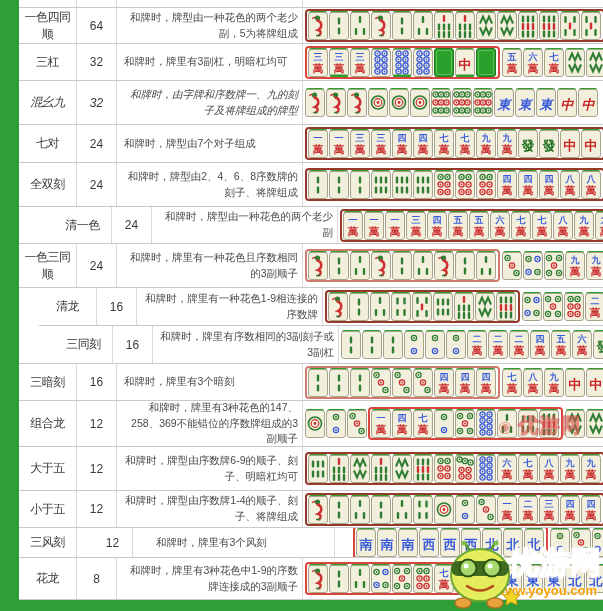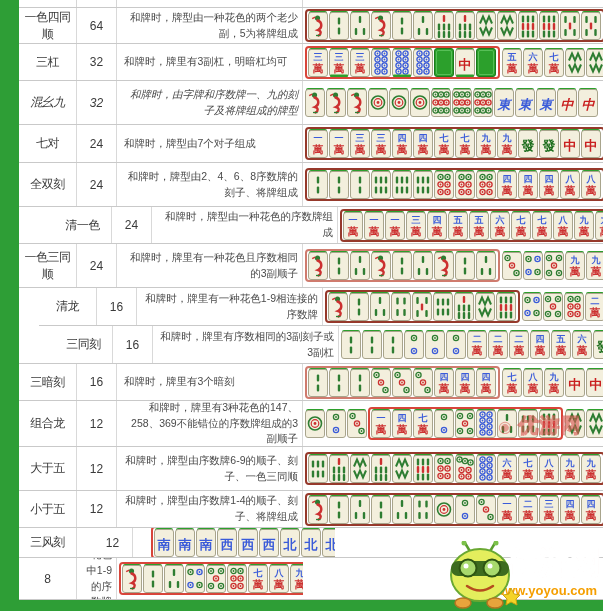--- a/index.html
+++ b/index.html
@@ -670,21 +670,21 @@
                   <rect x="0.5" y="1.5" width="19" height="27" rx="2.5" fill="#f3efdd" stroke="#a8a48c" stroke-width="1"></rect>
                   <text x="10" y="12" font-size="9" font-weight="bold" fill="#3a5bd9" text-anchor="middle" font-family="sans-serif">八</text>
                   <text x="10" y="24" font-size="10.5" font-weight="bold" fill="#cc3030" text-anchor="middle" font-family="sans-serif">萬</text>
                 </svg></span>
             </span>
           </div>
         </div>
         <div class="row" style="height: 37px; padding-left: 35px;">
           <div class="cell name">清一色</div>
           <div class="cell score">24</div>
-          <div class="cell desc">和牌时，牌型由一种花色的序数牌组成</div>
+          <div class="cell desc">和牌时，牌型由一种花色的两个老少副</div>
           <div class="cell tiles">
             <span class="tile-box" style="border-color: rgb(150, 57, 43);">
               <span class="tile"><svg width="20" height="29" viewBox="0 0 20 29">
                   <rect x="1" y="0" width="18" height="4" rx="2" fill="#2ca02c"></rect>
                   <rect x="0.5" y="1.5" width="19" height="27" rx="2.5" fill="#f3efdd" stroke="#a8a48c" stroke-width="1"></rect>
                   <text x="10" y="12" font-size="9" font-weight="bold" fill="#3a5bd9" text-anchor="middle" font-family="sans-serif">一</text>
                   <text x="10" y="24" font-size="10.5" font-weight="bold" fill="#cc3030" text-anchor="middle" font-family="sans-serif">萬</text>
                 </svg></span>
               <span class="tile"><svg width="20" height="29" viewBox="0 0 20 29">
                   <rect x="1" y="0" width="18" height="4" rx="2" fill="#2ca02c"></rect>
@@ -1358,21 +1358,21 @@
                 <rect x="1" y="0" width="18" height="4" rx="2" fill="#2ca02c"></rect>
                 <rect x="0.5" y="1.5" width="19" height="27" rx="2.5" fill="#f3efdd" stroke="#a8a48c" stroke-width="1"></rect>
                 <polyline points="4,12.5 7,5.5 10,12.5 13,5.5 16,12.5" fill="none" stroke="#2e7d32" stroke-width="2"></polyline>
                 <polyline points="4,16.5 7,23.5 10,16.5 13,23.5 16,16.5" fill="none" stroke="#2e7d32" stroke-width="2"></polyline>
               </svg></span>
           </div>
         </div>
         <div class="row" style="height: 44px;">
           <div class="cell name">大于五</div>
           <div class="cell score">12</div>
-          <div class="cell desc">和牌时，牌型由序数牌6-9的顺子、刻子、一色三同顺</div>
+          <div class="cell desc">和牌时，牌型由序数牌6-9的顺子、刻子、明暗杠均可</div>
           <div class="cell tiles">
             <span class="tile-box" style="border-color: rgb(150, 57, 43);">
               <span class="tile"><svg width="20" height="29" viewBox="0 0 20 29">
                   <rect x="1" y="0" width="18" height="4" rx="2" fill="#2ca02c"></rect>
                   <rect x="0.5" y="1.5" width="19" height="27" rx="2.5" fill="#f3efdd" stroke="#a8a48c" stroke-width="1"></rect>
                   <rect x="3.8" y="6.5" width="2.4" height="7" rx="1.1" fill="#2e7d32"></rect>
                   <rect x="8.8" y="6.5" width="2.4" height="7" rx="1.1" fill="#2e7d32"></rect>
                   <rect x="13.8" y="6.5" width="2.4" height="7" rx="1.1" fill="#2e7d32"></rect>
                   <rect x="3.8" y="16.5" width="2.4" height="7" rx="1.1" fill="#2e7d32"></rect>
                   <rect x="8.8" y="16.5" width="2.4" height="7" rx="1.1" fill="#2e7d32"></rect>
@@ -1614,20 +1614,21 @@
                   <rect x="0.5" y="1.5" width="19" height="27" rx="2.5" fill="#f3efdd" stroke="#a8a48c" stroke-width="1"></rect>
                   <text x="10" y="12" font-size="9" font-weight="bold" fill="#3a5bd9" text-anchor="middle" font-family="sans-serif">四</text>
                   <text x="10" y="24" font-size="10.5" font-weight="bold" fill="#cc3030" text-anchor="middle" font-family="sans-serif">萬</text>
                 </svg></span>
             </span>
           </div>
         </div>
         <div class="row" style="height: 30px; gap: 16px;">
           <div class="cell name">三风刻</div>
           <div class="cell score">12</div>
+          <div class="cell desc">和牌时，牌里有3个风刻</div>
           <div class="cell tiles">
             <span class="tile-box" style="border-color: rgb(216, 69, 58);">
               <span class="tile"><svg width="20" height="29" viewBox="0 0 20 29">
                   <rect x="1" y="0" width="18" height="4" rx="2" fill="#2ca02c"></rect>
                   <rect x="0.5" y="1.5" width="19" height="27" rx="2.5" fill="#f3efdd" stroke="#a8a48c" stroke-width="1"></rect>
                   <text x="10" y="20.5" font-size="13" font-weight="bold" fill="#3a5bd9" text-anchor="middle" font-family="sans-serif">南</text>
                 </svg></span>
               <span class="tile"><svg width="20" height="29" viewBox="0 0 20 29">
                   <rect x="1" y="0" width="18" height="4" rx="2" fill="#2ca02c"></rect>
                   <rect x="0.5" y="1.5" width="19" height="27" rx="2.5" fill="#f3efdd" stroke="#a8a48c" stroke-width="1"></rect>
@@ -1727,20 +1728,21 @@
                 <circle cx="13.5" cy="14.5" r="2.6" fill="none" stroke="#cc3030" stroke-width="1.3"></circle>
                 <circle cx="13.5" cy="14.5" r="0.9" fill="#cc3030"></circle>
                 <circle cx="6.5" cy="22" r="2.6" fill="none" stroke="#cc3030" stroke-width="1.3"></circle>
                 <circle cx="6.5" cy="22" r="0.9" fill="#cc3030"></circle>
                 <circle cx="13.5" cy="22" r="2.6" fill="none" stroke="#cc3030" stroke-width="1.3"></circle>
                 <circle cx="13.5" cy="22" r="0.9" fill="#cc3030"></circle>
               </svg></span>
           </div>
         </div>
         <div class="row" style="height: 42px;">
+          <div class="cell name">花龙</div>
           <div class="cell score">8</div>
           <div class="cell desc">和牌时，牌里有3种花色中1-9的序数牌连接成的3副顺子</div>
           <div class="cell tiles">
             <span class="tile-box" style="border-color: rgb(216, 69, 58);">
               <span class="tile"><svg width="20" height="29" viewBox="0 0 20 29">
                   <rect x="1" y="0" width="18" height="4" rx="2" fill="#2ca02c"></rect>
                   <rect x="0.5" y="1.5" width="19" height="27" rx="2.5" fill="#f3efdd" stroke="#a8a48c" stroke-width="1"></rect>
                   <circle cx="9.5" cy="7" r="2.6" fill="#2e7d32"></circle>
                   <path d="M7.2,6.2 L4.2,7.6" stroke="#cc3030" stroke-width="1.4"></path>
                   <path d="M9.5,9.5 C14.5,11 14.5,17 10,19 C13.5,20 13.5,23 10.5,24.5" stroke="#cc3030" stroke-width="2.4" fill="none" stroke-linecap="round"></path>

